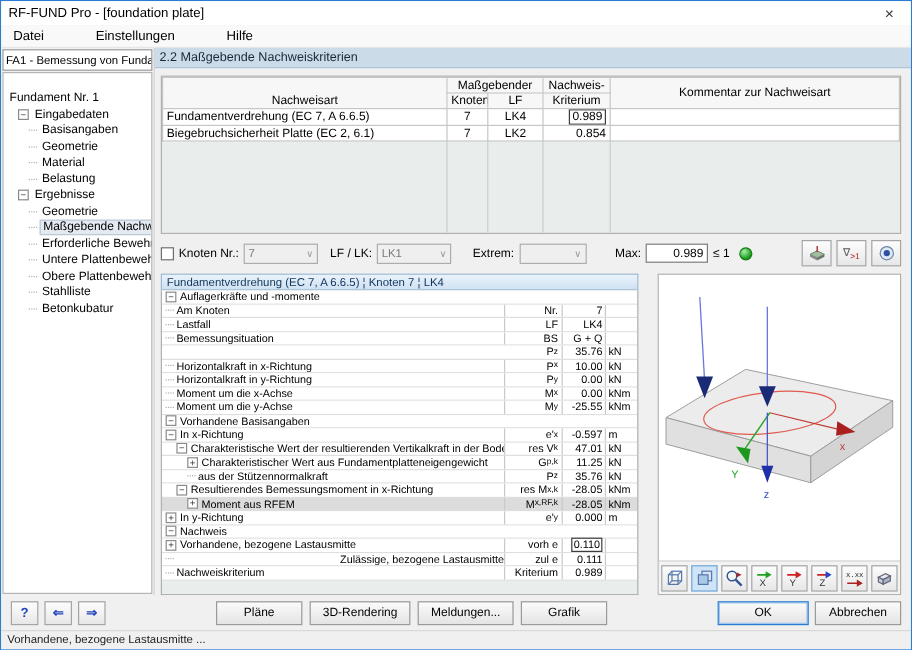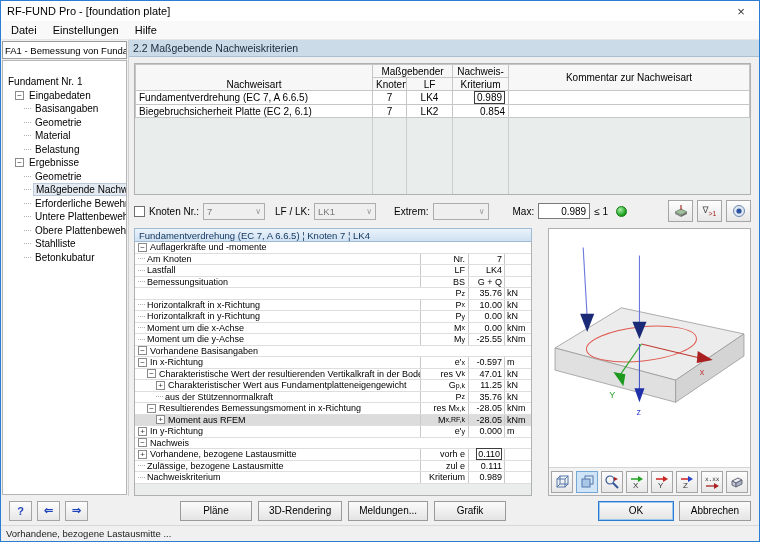--- a/index.html
+++ b/index.html
@@ -3,21 +3,21 @@
 <meta charset="utf-8">
 <style>
   * { box-sizing: border-box; }
   body { margin:0; width:760px; height:542px; font-family:"Liberation Sans", sans-serif; font-size:11px; background:#fff; }
   .window { width:760px; height:542px; border:1px solid #2b7cd3; display:flex; flex-direction:column; background:#f0f0f0; }
 
   .titlebar { height:20px; background:#fff; display:flex; align-items:center; padding-left:6px; flex:none; }
   .title-text { color:#000; }
   .close-btn { margin-left:auto; width:36px; height:100%; display:flex; align-items:center; justify-content:center; font-size:13px; color:#333; cursor:default; }
 
-  .menubar { height:19px; background:#f9f9f9; display:flex; align-items:center; padding-left:2px; flex:none; border-bottom:1px solid #e6e6e6; }
+  .menubar { height:19px; background:#f9f9f9; display:flex; align-items:center; padding-left:2px; flex:none; border-bottom:1px solid #e6e6e6;gap:27px; }
   .menu-item { padding:2px 8px; color:#000; }
 
   .main { flex:1; display:flex; min-height:0; }
 
   .sidebar { width:128px; flex:none; display:flex; flex-direction:column; background:#f0f0f0; border-right:1px solid #cfcfcf; }
   .case-select { height:18px; margin:1px 1px 0 1px; background:#fff; border:1px solid #9a9a9a; display:flex; align-items:center; font-size:9.5px; padding:0 2px; white-space:nowrap; overflow:hidden; }
   .tree { flex:1; margin:1px; background:#fff; border:1px solid #b5b5b5; padding-top:14px; overflow:hidden; font-size:10px; }
   .tree-row { height:13.5px; display:flex; align-items:center; white-space:nowrap; }
   .tbox { width:9px; height:9px; flex:none; border:1px solid #8a8a8a; background:#fff; font-size:8px; line-height:7px; text-align:center; color:#333; margin-right:3px; }
   .tconn { width:7px; flex:none; border-top:1px dotted #b0b0b0; margin-right:2px; }
@@ -489,21 +489,21 @@
                   </div>
                   <div class="dsym">
                     <span>vorh e</span>
                   </div>
                   <div class="dval">
                     <span class="vboxed">0.110</span>
                   </div>
                   <div class="dunit"></div>
                 </div>
                 <div class="drow">
-                  <div class="dlabel" style="padding-left: 3px;">
+                  <div class="dlabel" style="padding-left: 3px; justify-content: space-between;">
                     <span class="tconn"></span>
                     <span>Zulässige, bezogene Lastausmitte</span>
                   </div>
                   <div class="dsym">
                     <span>zul e</span>
                   </div>
                   <div class="dval">
                     <span>0.111</span>
                   </div>
                   <div class="dunit"></div>

